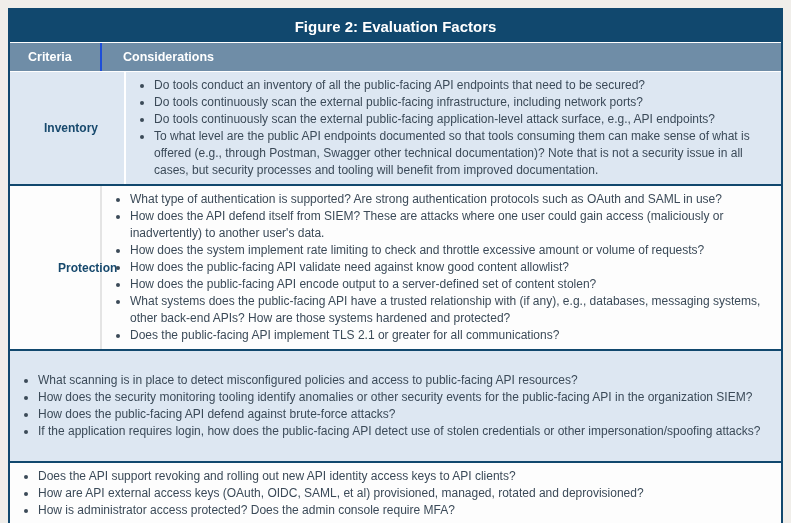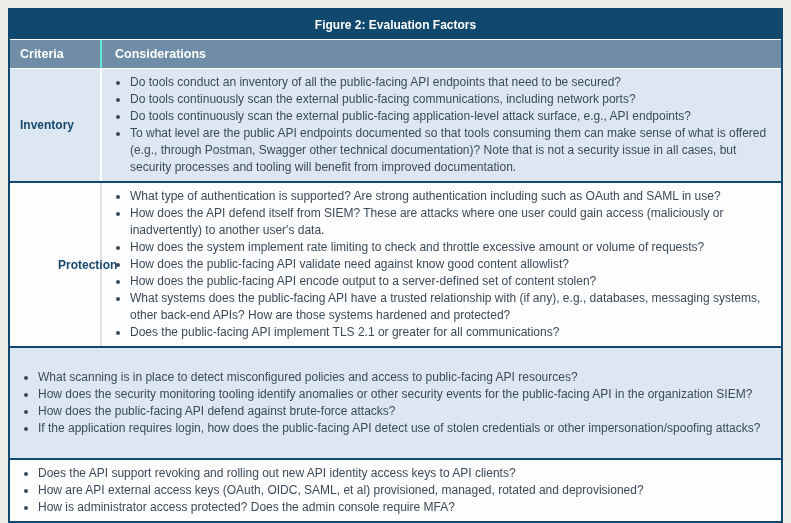--- a/index.html
+++ b/index.html
@@ -16,62 +16,62 @@
   }
   .figure-table {
     width: 100%;
     border: 2px solid #11486e;
     background: #fdfdfd;
   }
   .title-bar {
     background: #11486e;
     color: #ffffff;
     font-weight: bold;
-    font-size: 12px;
+    font-size: 15px;
     text-align: center;
     padding: 8px 0 7px 0;
     border-bottom: 1px solid #ffffff;
   }
   .header-row {
     display: flex;
     background: #6f8da7;
     color: #ffffff;
     font-weight: bold;
     font-size: 12.5px;
     border-bottom: 1px solid #ffffff;
   }
   .header-criteria {
     width: 92px;
     flex: 0 0 92px;
-    padding: 7px 4px 7px 10px;
-    border-right: 2px solid #5eead4;
+    padding: 7px 4px 7px 18px;
+    border-right: 2px solid #1d4ed8;
   }
   .header-considerations {
     flex: 1;
-    padding: 7px 8px 7px 13px;
+    padding: 7px 8px 7px 21px;
   }
   .body-row {
     display: flex;
   }
   .body-row + .body-row {
     border-top: 2px solid #11486e;
   }
   .body-row.alt { background: #dde7f2; }
   .body-row.plain { background: #fdfdfd; }
   .criteria-cell {
     width: 92px;
     flex: 0 0 92px;
     display: flex;
     align-items: center;
     padding: 4px 4px 4px 10px;
     font-weight: bold;
     font-size: 12px;
     color: #17496d;
   }
-  .body-row.alt .criteria-cell { border-right: 2px solid #ffffff; }
+  .body-row.alt .criteria-cell { border-right: 2px solid #ffffff; margin-left: 24px; }
   .body-row.plain .criteria-cell { border-right: 2px solid #e4e4e4; padding-left: 48px; }
   .cons-cell {
     flex: 1;
     padding: 5px 8px 5px 6px;
     display: flex;
     align-items: center;
   }
   .cons-cell ul {
     margin: 0;
     padding-left: 22px;
@@ -98,32 +98,32 @@
     <div class="header-row">
       <div class="header-criteria">Criteria</div>
       <div class="header-considerations">Considerations</div>
     </div>
     <div id="table-body">
   <div class="body-row alt">
     <div class="criteria-cell">Inventory</div>
     <div class="cons-cell">
       <ul>
               <li>Do tools conduct an inventory of all the public-facing API endpoints that need to be secured?</li>
-              <li>Do tools continuously scan the external public-facing communications, including network ports?</li>
+              <li>Do tools continuously scan the external public-facing infrastructure, including network ports?</li>
               <li>Do tools continuously scan the external public-facing application-level attack surface, e.g., API endpoints?</li>
               <li>To what level are the public API endpoints documented so that tools consuming them can make sense of what is offered (e.g., through Postman, Swagger other technical documentation)? Note that is not a security issue in all cases, but security processes and tooling will benefit from improved documentation.</li>
             </ul>
     </div>
   </div>
 
   <div class="body-row plain">
     <div class="criteria-cell">Protection</div>
     <div class="cons-cell">
       <ul>
-              <li>What type of authentication is supported? Are strong authentication including such as OAuth and SAML in use?</li>
+              <li>What type of authentication is supported? Are strong authentication protocols such as OAuth and SAML in use?</li>
               <li>How does the API defend itself from SIEM? These are attacks where one user could gain access (maliciously or inadvertently) to another user's data.</li>
               <li>How does the system implement rate limiting to check and throttle excessive amount or volume of requests?</li>
               <li>How does the public-facing API validate need against know good content allowlist?</li>
               <li>How does the public-facing API encode output to a server-defined set of content stolen?</li>
               <li>What systems does the public-facing API have a trusted relationship with (if any), e.g., databases, messaging systems, other back-end APIs? How are those systems hardened and protected?</li>
               <li>Does the public-facing API implement TLS 2.1 or greater for all communications?</li>
             </ul>
     </div>
   </div>
 

